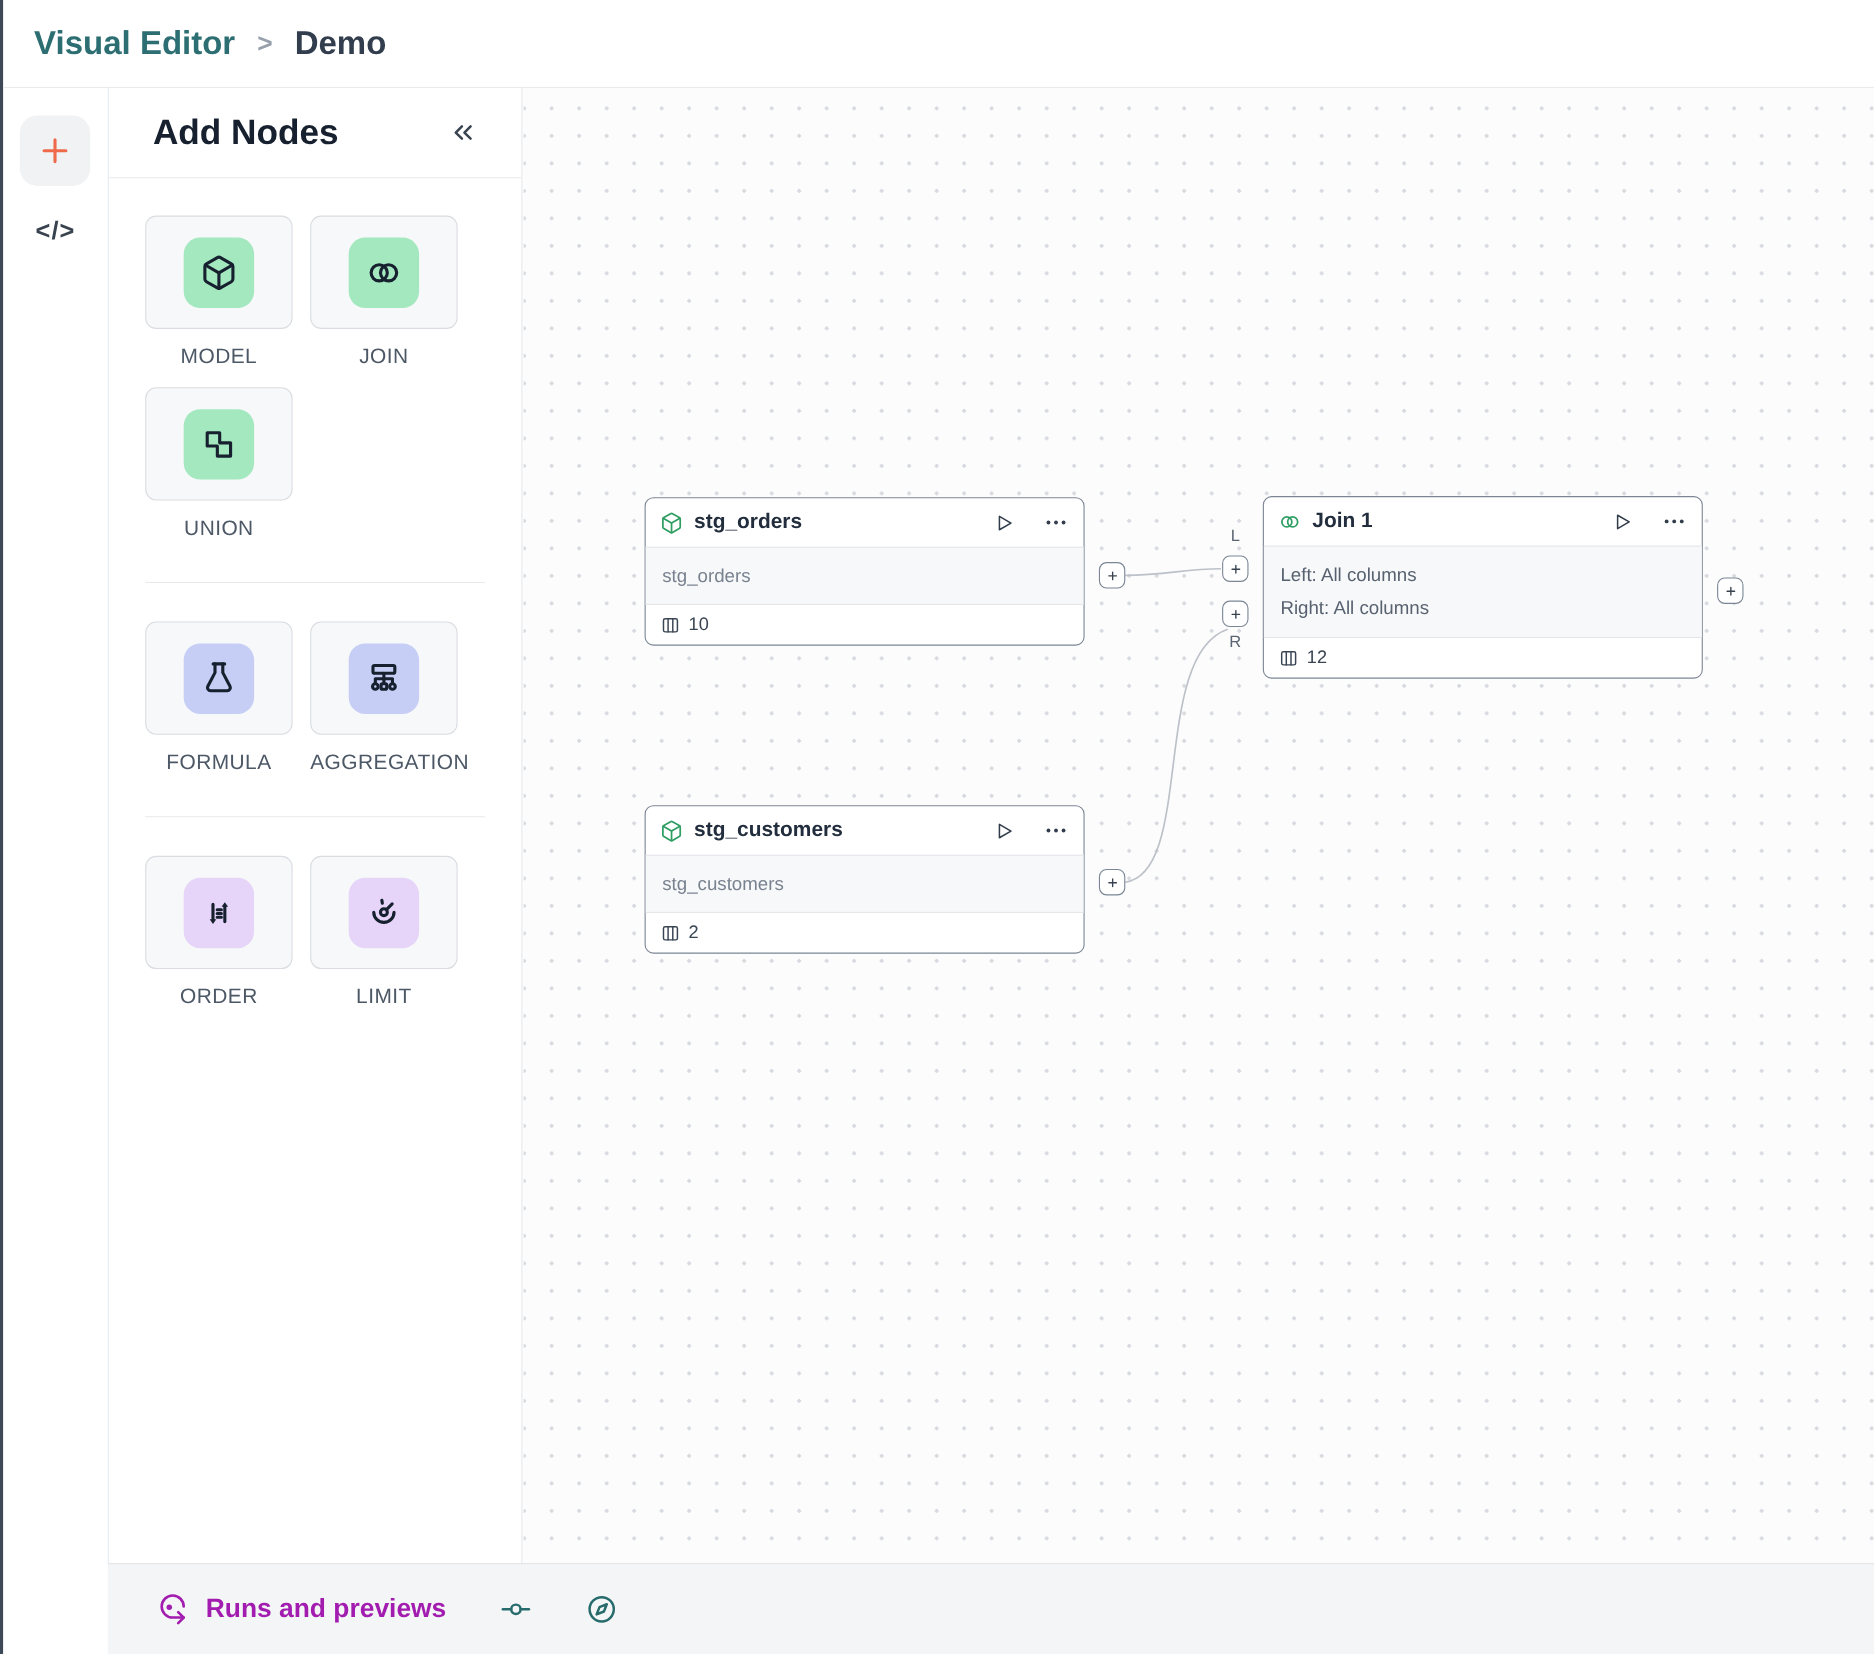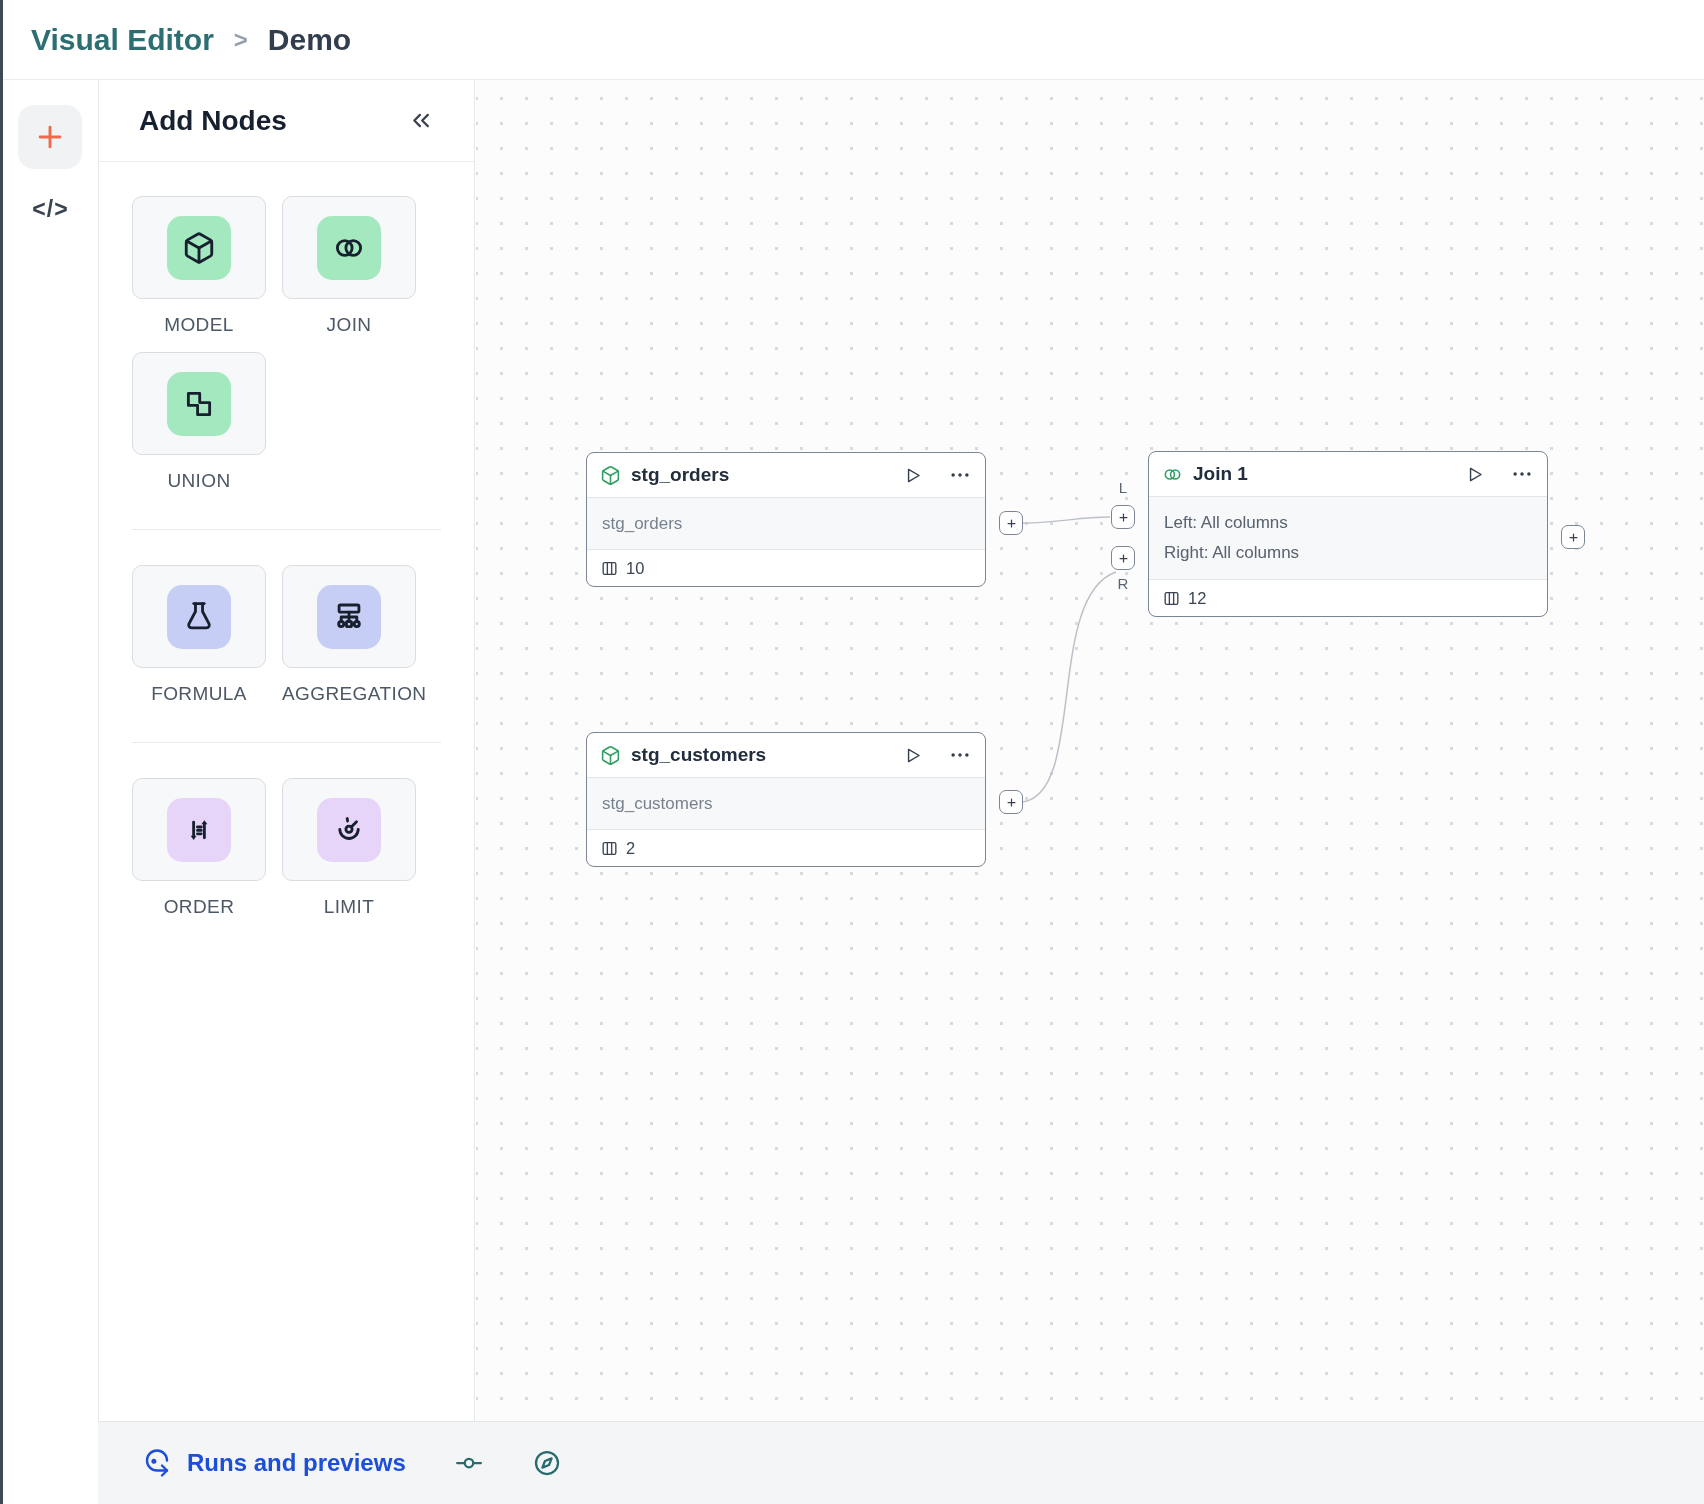--- a/index.html
+++ b/index.html
@@ -22,21 +22,21 @@
   .left-toolbar { position:absolute; left:3px; top:80px; width:95px; height:1424px; background:#fff; }
   .add-btn { position:absolute; left:15px; top:25px; width:64px; height:64px; border-radius:16px;
     background:#f0f2f4; color:#ef6a4b; display:flex; align-items:center; justify-content:center; border:none; cursor:pointer; }
   .add-btn svg { width:34px; height:34px; stroke-width:2; }
   .code-btn { position:absolute; left:0; top:116px; width:95px; text-align:center; font-size:23px;
     font-weight:700; color:#39434f; letter-spacing:1px; background:none; border:none; cursor:pointer; }
 
   .panel { position:absolute; left:98px; top:80px; width:377px; height:1341px; background:#fff;
     border-left:1px solid #e7eaed; border-right:1px solid #e4e7ea; }
   .panel-header { height:82px; border-bottom:1px solid #eaecef; display:flex; align-items:center; padding:0 40px; }
-  .panel-title { font-size:28px; font-weight:700; color:#16202f; flex:1; }
+  .panel-title { font-size:32px; font-weight:700; color:#16202f; flex:1; }
   .collapse-btn { color:#39434f; background:none; border:none; cursor:pointer; }
   .collapse-btn svg { width:27px; height:27px; stroke-width:2; }
   .palette { padding:34px 0 0 33px; }
   .pal-grid { display:grid; grid-template-columns:134px 134px; column-gap:39px; row-gap:40px;gap:16px; }
   .pal-item { text-align:center; cursor:pointer; }
   .pal-card { width:134px; height:103px; background:#f7f8fa; border:1px solid #d9dce1; border-radius:10px;
     display:flex; align-items:center; justify-content:center; }
   .pal-iconbox { width:64px; height:64px; border-radius:15px; display:flex; align-items:center; justify-content:center; color:#16202e; }
   .pal-iconbox svg { width:34px; height:34px; }
   .bg-green  { background:#a4e8c0; }
@@ -77,21 +77,21 @@
   .h-customers-out { left:523px; top:710px; }
   .h-join-l        { left:635px; top:425px; }
   .h-join-r        { left:635px; top:466px; }
   .h-join-out      { left:1085px; top:445px; }
   .port-label { position:absolute; font-size:15px; color:#5a6472; width:24px; text-align:center; }
   .lbl-l { left:635px; top:399px; }
   .lbl-r { left:635px; top:495px; }
 
   .bottom-bar { position:absolute; left:98px; top:1421px; width:1606px; height:83px; background:#f3f5f6;
     border-top:1px solid #e3e6e9; display:flex; align-items:center; padding-left:44px; color:#276b6c; }
-  .runs-toggle { display:flex; align-items:center; background:none; border:none; color:#1d4ed8; cursor:pointer; }
+  .runs-toggle { display:flex; align-items:center; background:none; border:none; color:#a21caf; cursor:pointer; }
   .runs-toggle svg { width:30px; height:30px; stroke-width:1.9; }
   .runs-label { font-size:24px; font-weight:600; margin-left:15px; }
   .bar-icon { margin-left:48px; color:#276b6c; background:none; border:none; cursor:pointer; }
   .bar-icon svg { width:30px; height:30px; stroke-width:1.8; }
 </style>
 </head>
 <body>
 
 <div class="left-edge"></div>
 

